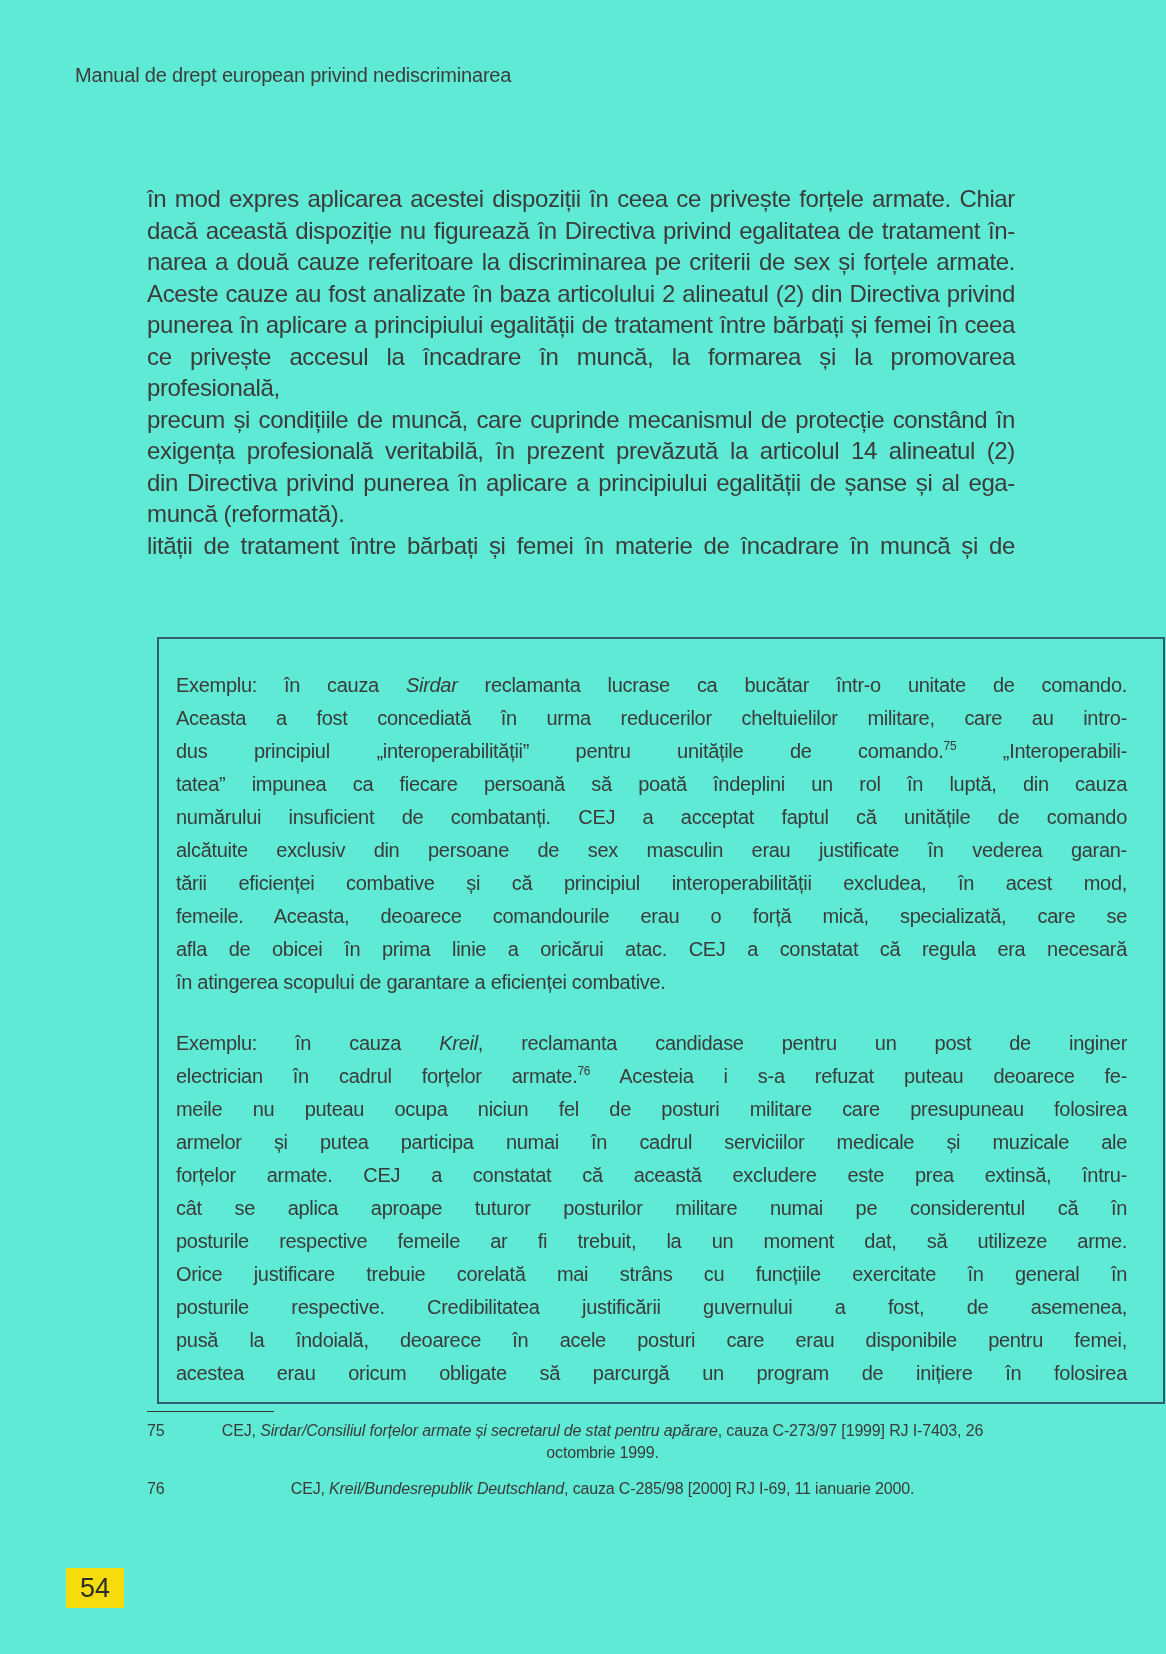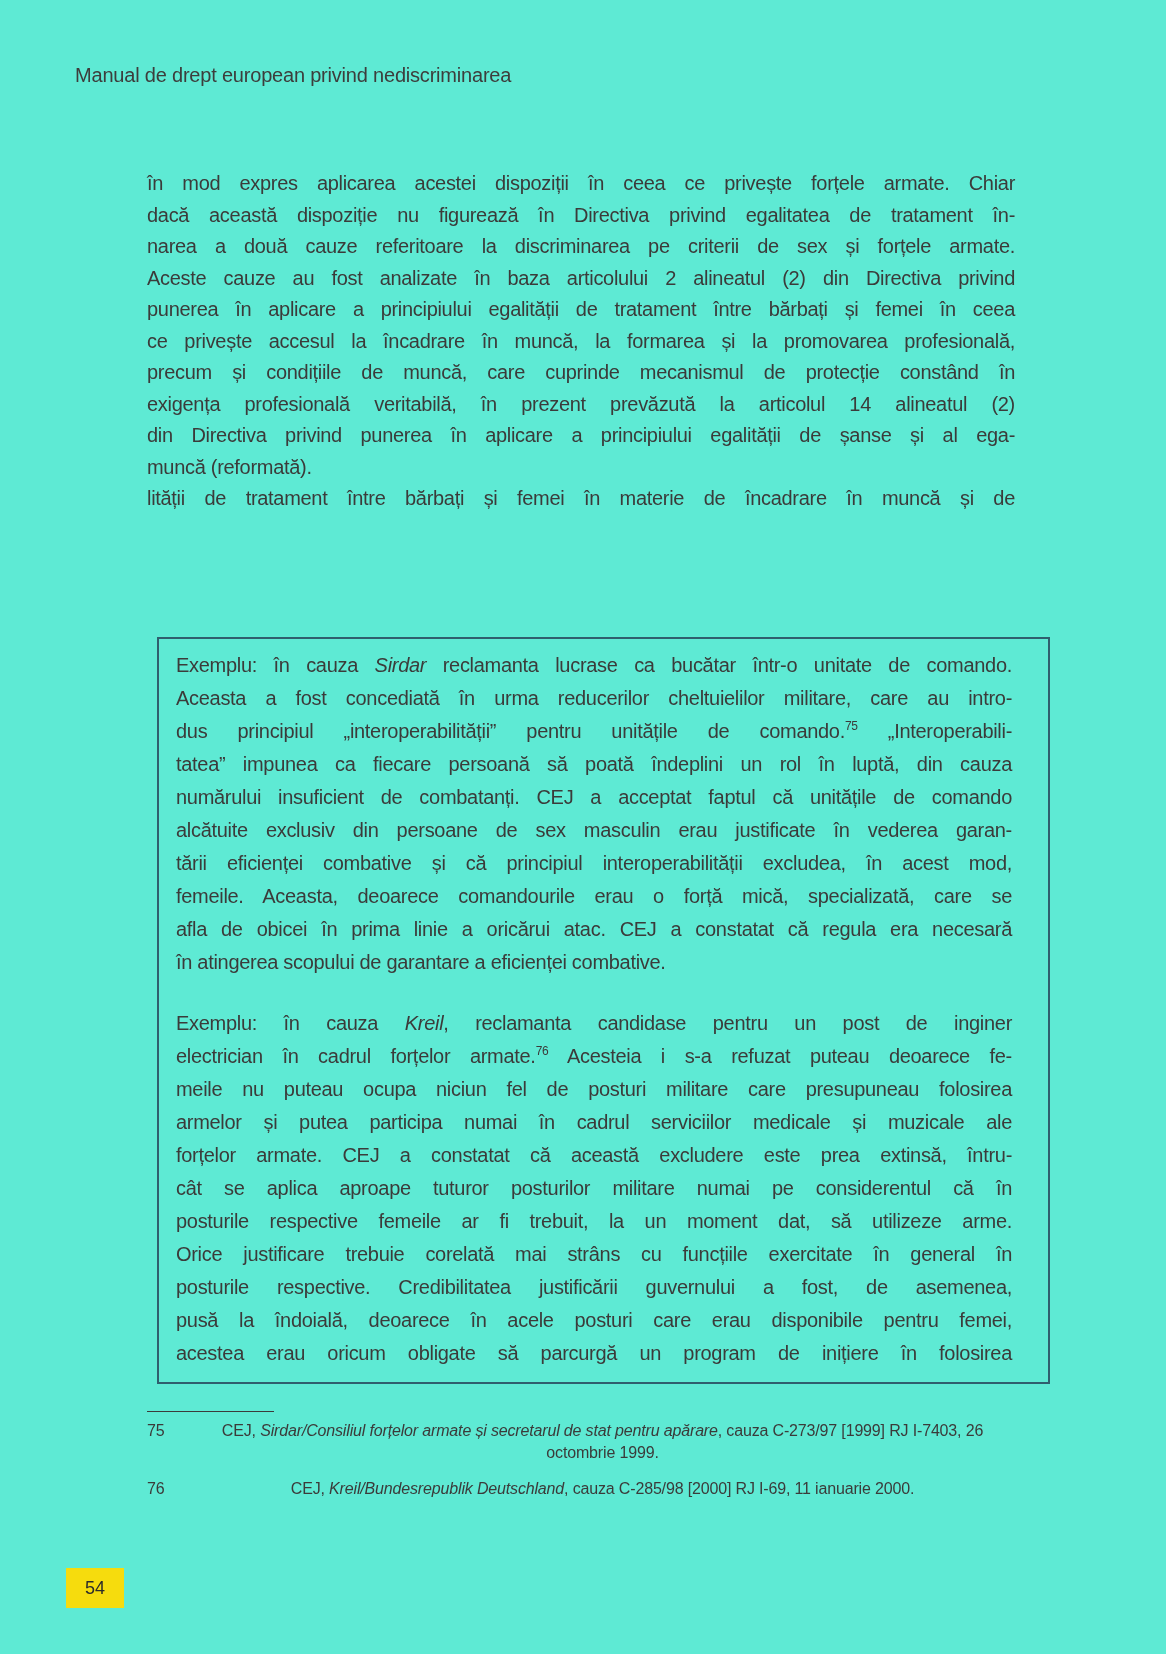--- a/index.html
+++ b/index.html
@@ -4,49 +4,49 @@
 <style>
   html,body{margin:0;padding:0;background:#ffffff;}
   .page{
     position:relative;width:1166px;height:1654px;background:#5eead4;
     font-family:"Liberation Sans", sans-serif;color:#3b3b3a;overflow:hidden;
   }
   .header-title{
     position:absolute;left:75px;top:64px;font-size:20px;letter-spacing:-0.01em;color:#3d3d3c;
   }
   .body-text{
-    position:absolute;left:147px;top:168px;width:868px;
-    font-size:20px;line-height:31.5px;letter-spacing:-0.015em;
+    position:absolute;left:147px;top:183px;width:868px;
+    font-size:24px;line-height:31.5px;letter-spacing:-0.015em;
   }
   .tline{text-align:justify;text-align-last:justify;}
   .tline.plain{text-align-last:left;}
   .example-box{
-    position:absolute;left:157px;top:637px;width:893px;box-sizing:border-box;
+    position:absolute;left:157px;top:637px;width:1008px;box-sizing:border-box;
     border:2px solid #2f5f6e;
-    padding:10px 36px 12px 17px;
+    padding:30px 36px 12px 17px;
     font-size:20px;line-height:33px;letter-spacing:-0.015em;
   }
   .box-gap{height:28px;}
   .it{font-style:italic;}
   sup{font-size:12px;line-height:0;vertical-align:super;}
   .fn-rule{
     position:absolute;left:147px;top:1411px;width:127px;height:0;
     border-top:1.5px solid #3b3b3a;
   }
   .footnotes{
     position:absolute;left:147px;top:1420px;width:868px;
     font-size:16px;line-height:22px;letter-spacing:-0.01em;
   }
   .footnote{display:flex;margin-bottom:14px;}
   .fn-num{width:43px;flex:none;}
   .fn-text{flex:1;text-align:center;}
   .page-badge{
     position:absolute;left:66px;top:1568px;width:58px;height:40px;
     background:#f6dc0d;display:flex;align-items:center;justify-content:center;
-    font-size:18px;color:#2c2c2b;
+    font-size:27px;color:#2c2c2b;
   }
 </style>
 </head>
 <body>
 
 <div class="page">
 
   <div class="header-title">Manual de drept european privind nediscriminarea</div>
 
   <div class="body-text">

